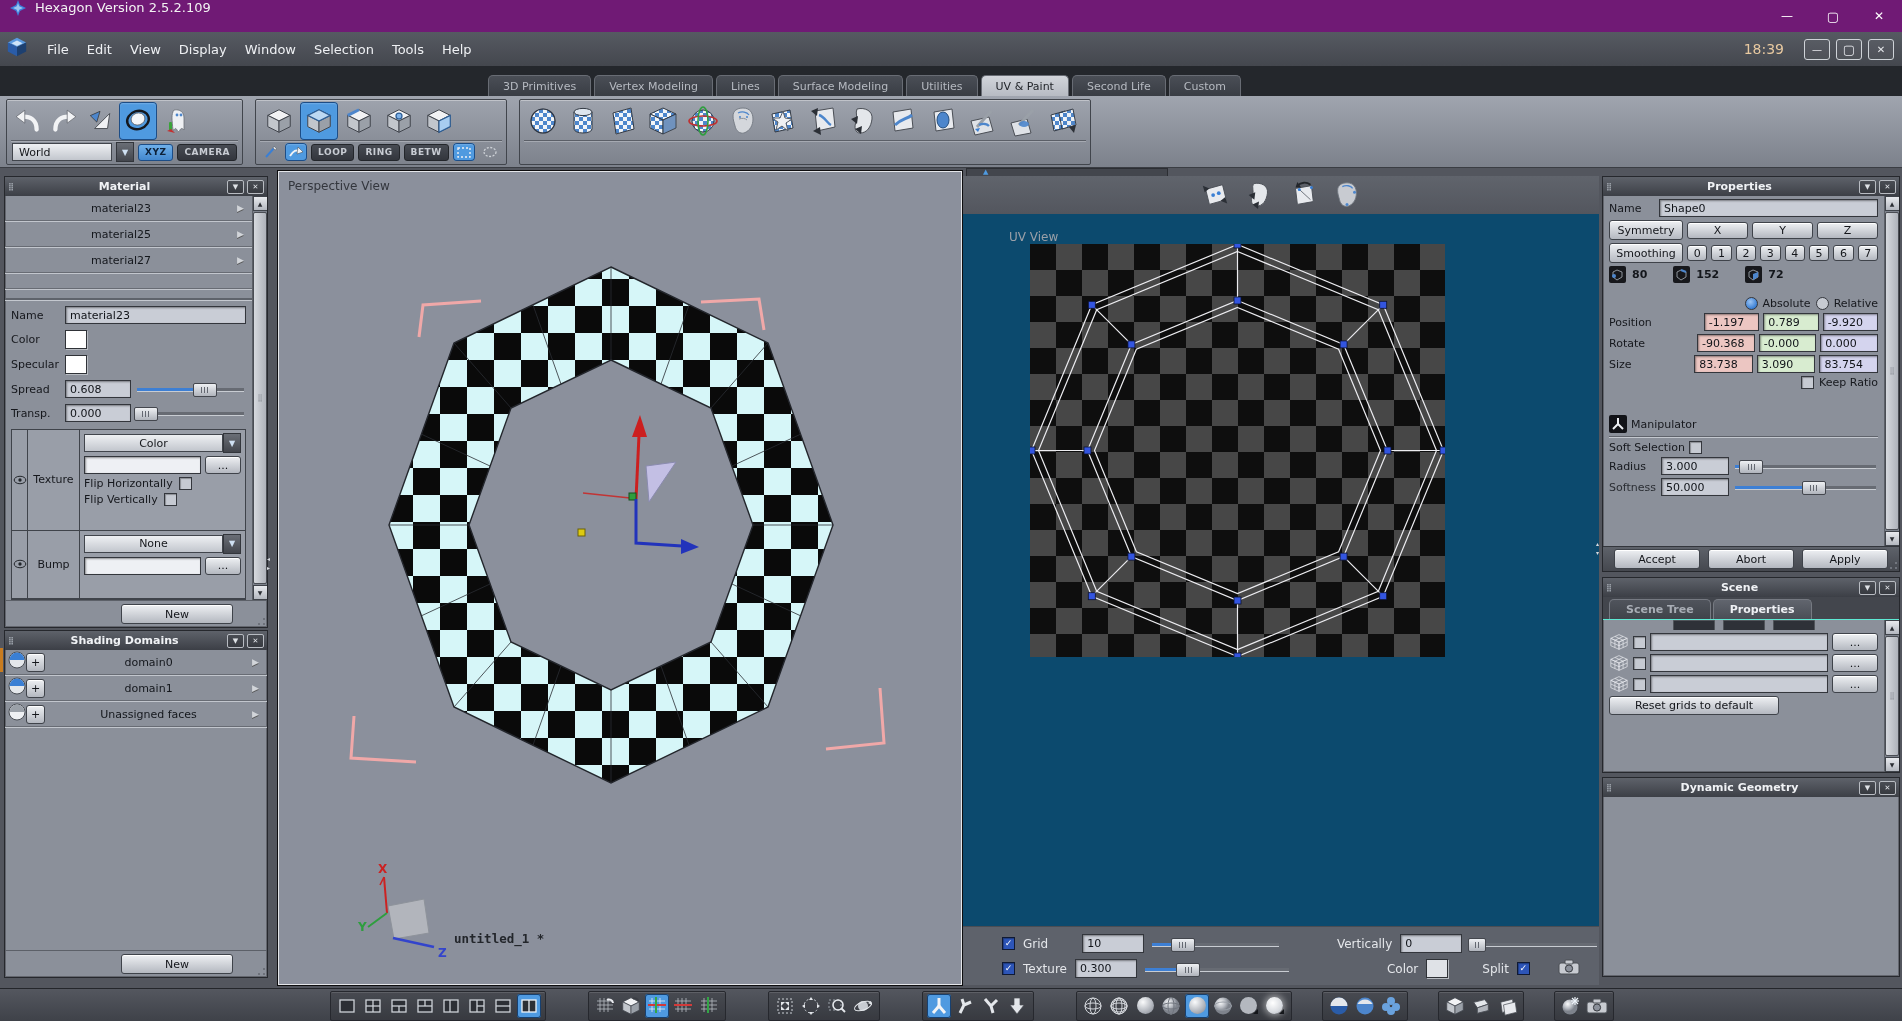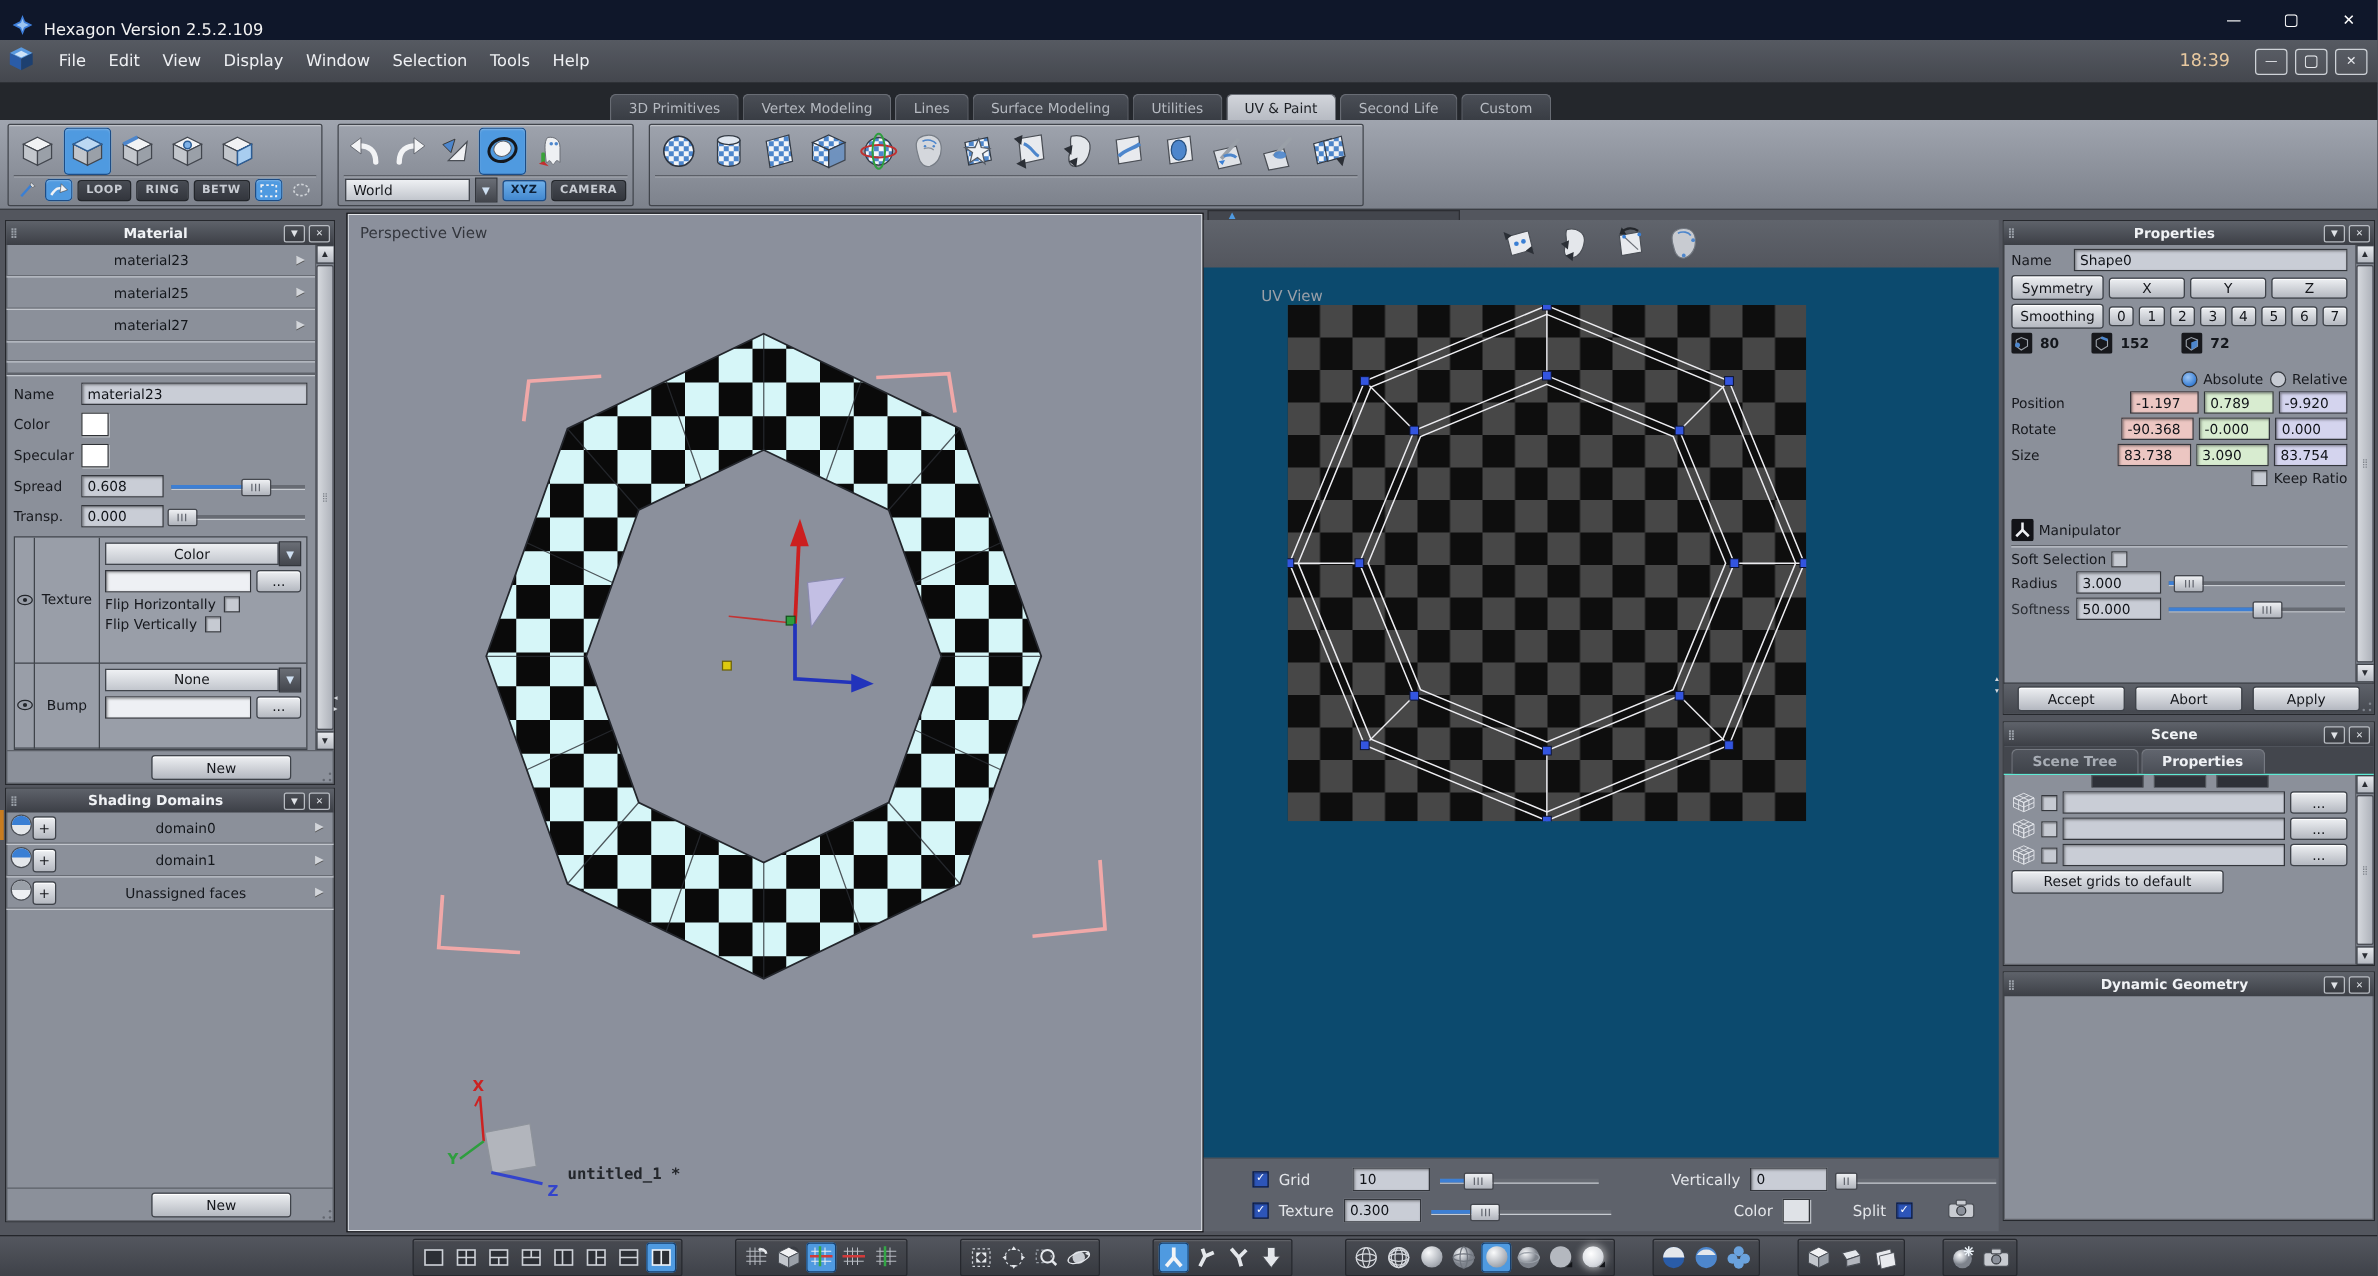--- a/index.html
+++ b/index.html
@@ -1,21 +1,21 @@
 <!DOCTYPE html>
 <html><head>
 <meta charset="utf-8">
 <style>
   html,body{margin:0;padding:0;}
   body{width:1902px;height:1021px;position:relative;overflow:hidden;
        font-family:"DejaVu Sans","Liberation Sans",sans-serif;
        background:#4a4d54;-webkit-font-smoothing:antialiased;}
   .abs{position:absolute;}
   
-  .titlebar{left:0;top:0;width:1902px;height:32px;background:#0f172a;display:flex;align-items:flex-end;color:#f2f2f2;}
+  .titlebar{left:0;top:0;width:1902px;height:32px;background:#701a75;display:flex;align-items:flex-start;color:#f2f2f2;}
   .titlebar .appicon{margin:0 9px 0 10px;}
   .titlebar .title{font-size:13px;}
   .wincaps{margin-left:auto;display:flex;height:100%;}
   .wincap{width:46px;height:100%;display:flex;align-items:center;justify-content:center;color:#fff;font-size:12px;}
   
   .menubar{left:0;top:32px;width:1902px;height:34px;background:linear-gradient(#565a62,#44474e);display:flex;align-items:center;border-bottom:1px solid #2c2e33;}
   .menubar .logo{margin:0 10px 0 6px;}
   .menuitem{color:#eef0f3;font-size:13px;padding:4px 9px;cursor:default;}
   .menuright{margin-left:auto;display:flex;align-items:center;gap:6px;padding-right:8px;justify-content:center;}
   .clock{color:#e8c9a0;font-size:14px;margin-right:14px;}
@@ -183,81 +183,20 @@
   <div class="tab">Utilities</div>
   <div class="tab active">UV &amp; Paint</div>
   <div class="tab">Second Life</div>
   <div class="tab">Custom</div>
 </div>
 
 <div class="abs toolbar">
 
   <div class="tgroup">
     <div class="ticons">
-      <div class="ticon">
-          <svg width="30" height="30" viewBox="0 0 24 24">
-            <use href="#cube3d"></use>
-          </svg>
-        </div>
-      <div class="ticon sel">
-          <svg width="30" height="30" viewBox="0 0 24 24">
-            <use href="#cube3d"></use>
-            <polygon points="12,3 21,7.5 12,12 3,7.5" fill="#bcd8f2" stroke="#2d5e96" stroke-width=".9"></polygon>
-          </svg>
-        </div>
-      <div class="ticon">
-          <svg width="30" height="30" viewBox="0 0 24 24">
-            <use href="#cube3d"></use>
-            <line x1="3" y1="7.5" x2="12" y2="3" stroke="#4d86cc" stroke-width="2.4"></line>
-          </svg>
-        </div>
-      <div class="ticon">
-          <svg width="30" height="30" viewBox="0 0 24 24">
-            <use href="#cube3d"></use>
-            <circle cx="12" cy="8" r="2.4" fill="#7fb2e8" stroke="#2d5e96"></circle>
-          </svg>
-        </div>
-      <div class="ticon">
-          <svg width="30" height="30" viewBox="0 0 24 24">
-            <use href="#cube3d"></use>
-            <polygon points="21,7.5 12,12 12,21 21,16.5" fill="#a8cdf0" stroke="#2d5e96" stroke-width=".9"></polygon>
-          </svg>
-        </div>
-    </div>
-    <div class="tsub">
-      <div class="ticon" style="width:20px;height:18px">
-          <svg width="16" height="16" viewBox="0 0 16 16">
-            <line x1="3" y1="13" x2="12" y2="3" stroke="#3a7fd4" stroke-width="2"></line>
-            <polygon points="11,2 14,5 12,6 10,4" fill="#d8dbe0" stroke="#555" stroke-width=".5"></polygon>
-          </svg>
-        </div>
-      <div class="ticon sel" style="width:22px;height:18px">
-          <svg width="16" height="16" viewBox="0 0 16 16">
-            <path d="M2 12 C6 6 8 6 11 7" stroke="#f0f2f5" stroke-width="2" fill="none"></path>
-            <polygon points="10,3 15,8 9,10" fill="#f0f2f5" stroke="#444" stroke-width=".5"></polygon>
-          </svg>
-        </div>
-      <div class="minibtn">LOOP</div>
-      <div class="minibtn">RING</div>
-      <div class="minibtn">BETW</div>
-      <div class="ticon sel" style="width:22px;height:18px">
-          <svg width="16" height="16" viewBox="0 0 16 16">
-            <rect x="2" y="4" width="12" height="9" fill="none" stroke="#eef0f4" stroke-width="1.4" stroke-dasharray="2 2"></rect>
-          </svg>
-        </div>
-      <div class="ticon" style="width:22px;height:18px">
-          <svg width="16" height="16" viewBox="0 0 16 16">
-            <ellipse cx="8" cy="8" rx="6" ry="4.5" fill="none" stroke="#cfd3d8" stroke-width="1.3" stroke-dasharray="2 1.5"></ellipse>
-          </svg>
-        </div>
-    </div>
-  </div>
-
-  <div class="tgroup">
-    <div class="ticons">
       <div class="ticon sm">
         <svg width="28" height="28" viewBox="0 0 26 26">
             <path d="M21 21 C21 12 15 9 9 9" stroke="#f2f3f5" stroke-width="4" fill="none" stroke-linecap="round"></path>
             <polygon points="10,3 10,15 2,9" fill="#f2f3f5" stroke="#52565e" stroke-width=".6"></polygon>
           </svg>
       </div>
       <div class="ticon sm">
         <svg width="28" height="28" viewBox="0 0 26 26">
             <path d="M5 21 C5 12 11 9 17 9" stroke="#f2f3f5" stroke-width="4" fill="none" stroke-linecap="round"></path>
             <polygon points="16,3 16,15 24,9" fill="#f2f3f5" stroke="#52565e" stroke-width=".6"></polygon>
@@ -285,20 +224,81 @@
         </svg>
       </div>
     </div>
     <div class="tsub">
       <div class="dfield" style="width:86px">
           <span>World</span>
         </div>
       <div class="dbtn glyph-down"></div>
       <div class="minibtn blue">XYZ</div>
       <div class="minibtn">CAMERA</div>
+    </div>
+  </div>
+
+  <div class="tgroup">
+    <div class="ticons">
+      <div class="ticon">
+          <svg width="30" height="30" viewBox="0 0 24 24">
+            <use href="#cube3d"></use>
+          </svg>
+        </div>
+      <div class="ticon sel">
+          <svg width="30" height="30" viewBox="0 0 24 24">
+            <use href="#cube3d"></use>
+            <polygon points="12,3 21,7.5 12,12 3,7.5" fill="#bcd8f2" stroke="#2d5e96" stroke-width=".9"></polygon>
+          </svg>
+        </div>
+      <div class="ticon">
+          <svg width="30" height="30" viewBox="0 0 24 24">
+            <use href="#cube3d"></use>
+            <line x1="3" y1="7.5" x2="12" y2="3" stroke="#4d86cc" stroke-width="2.4"></line>
+          </svg>
+        </div>
+      <div class="ticon">
+          <svg width="30" height="30" viewBox="0 0 24 24">
+            <use href="#cube3d"></use>
+            <circle cx="12" cy="8" r="2.4" fill="#7fb2e8" stroke="#2d5e96"></circle>
+          </svg>
+        </div>
+      <div class="ticon">
+          <svg width="30" height="30" viewBox="0 0 24 24">
+            <use href="#cube3d"></use>
+            <polygon points="21,7.5 12,12 12,21 21,16.5" fill="#a8cdf0" stroke="#2d5e96" stroke-width=".9"></polygon>
+          </svg>
+        </div>
+    </div>
+    <div class="tsub">
+      <div class="ticon" style="width:20px;height:18px">
+          <svg width="16" height="16" viewBox="0 0 16 16">
+            <line x1="3" y1="13" x2="12" y2="3" stroke="#3a7fd4" stroke-width="2"></line>
+            <polygon points="11,2 14,5 12,6 10,4" fill="#d8dbe0" stroke="#555" stroke-width=".5"></polygon>
+          </svg>
+        </div>
+      <div class="ticon sel" style="width:22px;height:18px">
+          <svg width="16" height="16" viewBox="0 0 16 16">
+            <path d="M2 12 C6 6 8 6 11 7" stroke="#f0f2f5" stroke-width="2" fill="none"></path>
+            <polygon points="10,3 15,8 9,10" fill="#f0f2f5" stroke="#444" stroke-width=".5"></polygon>
+          </svg>
+        </div>
+      <div class="minibtn">LOOP</div>
+      <div class="minibtn">RING</div>
+      <div class="minibtn">BETW</div>
+      <div class="ticon sel" style="width:22px;height:18px">
+          <svg width="16" height="16" viewBox="0 0 16 16">
+            <rect x="2" y="4" width="12" height="9" fill="none" stroke="#eef0f4" stroke-width="1.4" stroke-dasharray="2 2"></rect>
+          </svg>
+        </div>
+      <div class="ticon" style="width:22px;height:18px">
+          <svg width="16" height="16" viewBox="0 0 16 16">
+            <ellipse cx="8" cy="8" rx="6" ry="4.5" fill="none" stroke="#cfd3d8" stroke-width="1.3" stroke-dasharray="2 1.5"></ellipse>
+          </svg>
+        </div>
     </div>
   </div>
 
   <div class="tgroup">
     <div class="ticons">
       <div class="ticon">
           <svg width="32" height="32" viewBox="0 0 32 32">
             <circle cx="16" cy="16" r="12" fill="url(#bwchk)" stroke="#333a44" stroke-width="1.2"></circle>
             <ellipse cx="16" cy="16" rx="12" ry="12" fill="none" stroke="#2c3340" stroke-width=".6"></ellipse>
           </svg>

